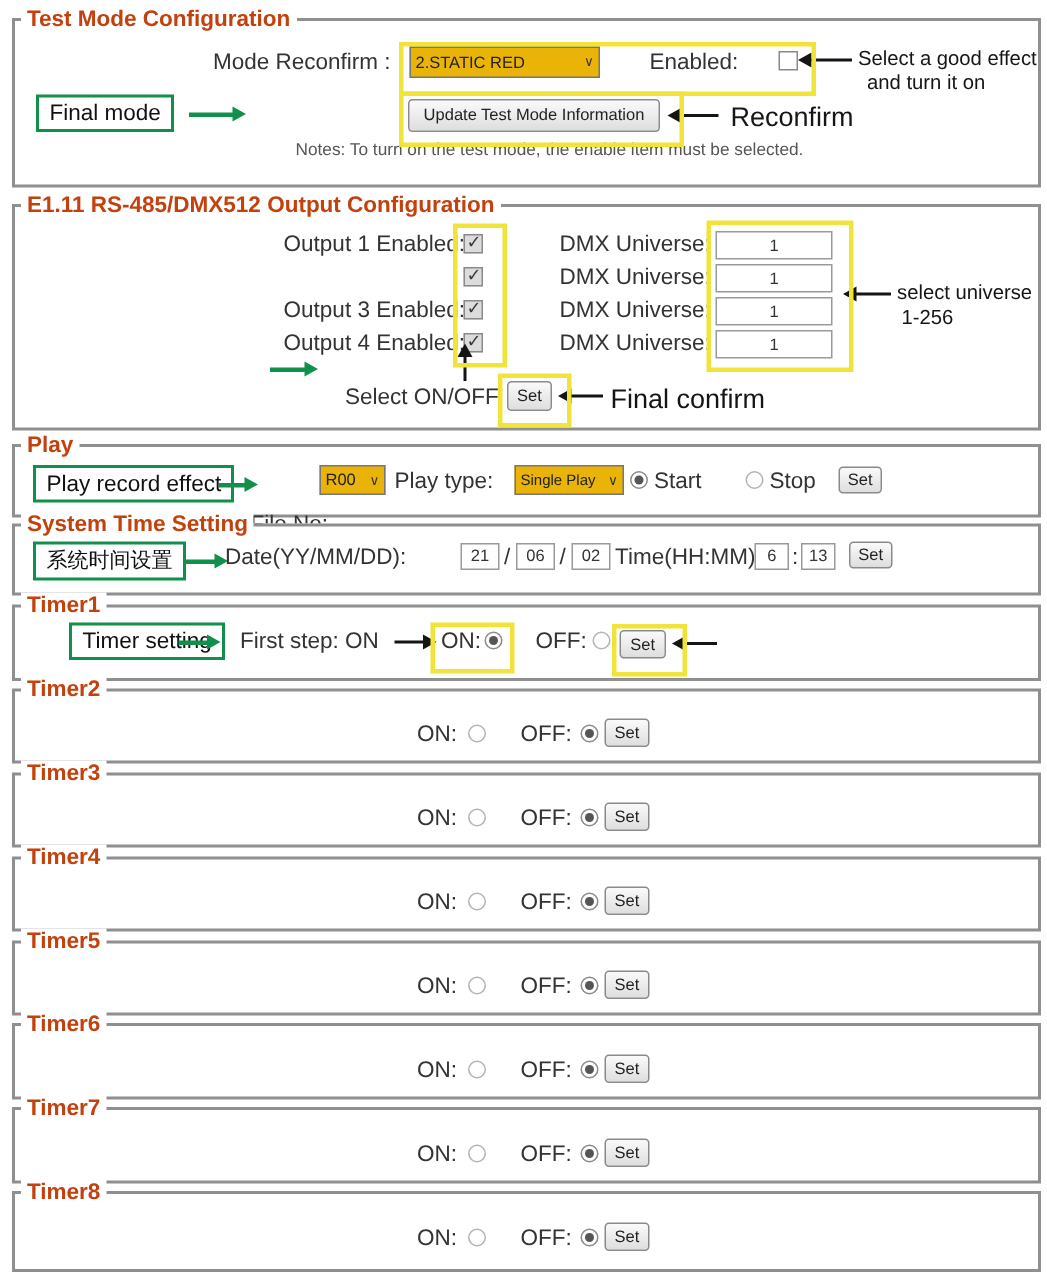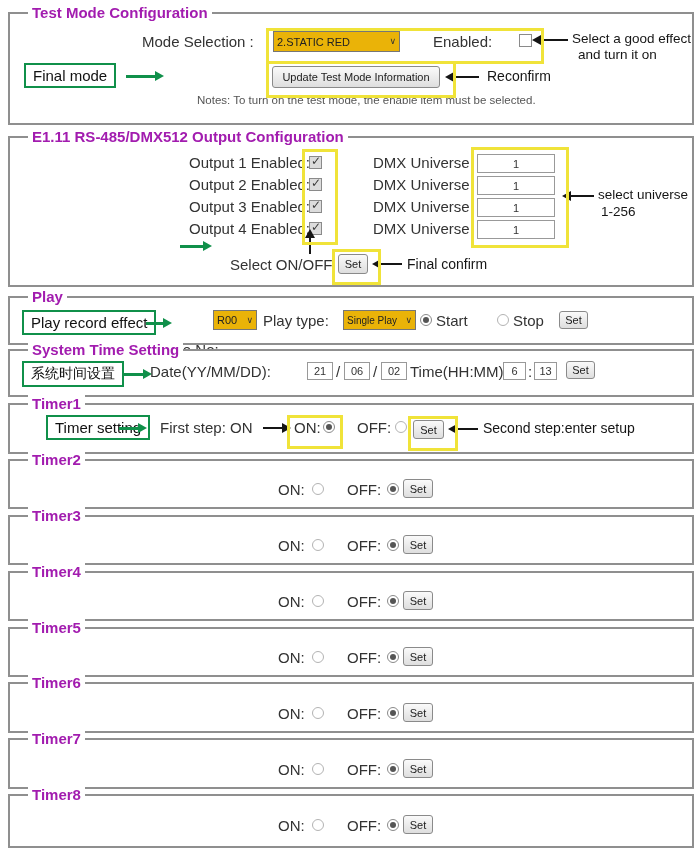--- a/index.html
+++ b/index.html
@@ -1,20 +1,20 @@
 <!DOCTYPE html>
 <html><head>
 <meta charset="utf-8">
 <style>
   html,body{margin:0;padding:0;background:#fff;}
   .page{position:relative;width:698px;height:854px;background:#fff;overflow:hidden;
         font-family:"Liberation Sans","DejaVu Sans",sans-serif;color:#2b2b2b;}
   .fs{position:absolute;left:8px;width:682px;border:2px solid #8f8f8f;background:#fff;}
-  .legend{position:absolute;top:-10px;left:18px;background:#fff;padding:0 4px;
-          font-weight:bold;font-size:15px;color:#a21caf;white-space:nowrap;}
+  .legend{position:absolute;top:-10px;left:4px;background:#fff;padding:0 4px;
+          font-weight:bold;font-size:15px;color:#c2410c;white-space:nowrap;}
   .lbl{position:absolute;font-size:15px;color:#333;white-space:nowrap;}
   .ann{position:absolute;font-size:13.5px;color:#151515;white-space:nowrap;}
   .note{position:absolute;font-size:11.5px;color:#555;white-space:nowrap;}
   .gtag{position:absolute;border:2px solid #10904a;padding:2px 7px;font-size:15px;
         color:#111;background:#fff;white-space:nowrap;}
   .ybox{position:absolute;border:3px solid #f0e339;pointer-events:none;z-index:6;}
   .btn{position:absolute;border:1px solid #8a8a8a;border-radius:3px;
        background:linear-gradient(#fafafa,#dedede);font-size:11px;color:#222;
        display:flex;align-items:center;justify-content:center;white-space:nowrap;box-sizing:border-box;}
   .sel{position:absolute;border:1px solid #767676;background:#eab308;font-size:11px;color:#222;
@@ -31,31 +31,31 @@
   .arr{position:absolute;height:2px;background:currentColor;color:#151515;}
   .arr.left::before{content:"";position:absolute;left:-8px;top:-4px;
        border-top:5px solid transparent;border-bottom:5px solid transparent;border-right:9px solid currentColor;}
   .arr.right::after{content:"";position:absolute;right:-8px;top:-4px;
        border-top:5px solid transparent;border-bottom:5px solid transparent;border-left:9px solid currentColor;}
   .arr.green{color:#10904a;height:3px;}
   .varr{position:absolute;width:2px;background:#151515;}
   .varr::before{content:"";position:absolute;top:-8px;left:-4px;
        border-left:5px solid transparent;border-right:5px solid transparent;border-bottom:9px solid #151515;}
   .cjk{font-size:14px;}
-  .sm{font-size:14px;}
+  .sm{font-size:18px;}
 </style>
 </head>
 <body>
 
 <div class="page">
 
   <div class="fs" style="top:12px;height:109px;">
     <span class="legend">Test Mode Configuration</span>
     <div class="ybox" style="left:256px;top:14px;width:272px;height:30px;"></div>
-    <div class="lbl" style="left:132px;top:19px;">Mode Selection :</div>
+    <div class="lbl" style="left:132px;top:19px;">Mode Reconfirm :</div>
     <div class="sel" style="left:263px;top:17px;width:127px;height:21px;">
       <span>2.STATIC RED</span>
       <span class="caret">∨</span>
     </div>
     <div class="lbl" style="left:423px;top:19px;">Enabled:</div>
     <div class="cb" style="left:509px;top:20px;"></div>
     <div class="arr left" style="left:530px;top:25px;width:28px;"></div>
     <div class="ann" style="left:562px;top:17px;">Select a good effect</div>
     <div class="ann" style="left:568px;top:33px;">and turn it on</div>
     <div class="gtag" style="left:14px;top:49px;">Final mode</div>
@@ -70,21 +70,20 @@
   <div class="fs" style="top:136px;height:147px;">
     <span class="legend">E1.11 RS-485/DMX512 Output Configuration</span>
     <div class="ybox" style="left:292px;top:11px;width:30px;height:90px;"></div>
     <div class="ybox" style="left:461px;top:9px;width:92px;height:95px;"></div>
 
     <div class="lbl" style="left:120px;top:16px;width:180px;text-align:right;">Output 1 Enabled:</div>
     <div class="cb checked" style="left:299px;top:18px;"></div>
     <div class="lbl" style="left:363px;top:16px;">DMX Universe:</div>
     <div class="inp" style="left:467px;top:16px;width:78px;height:19px;">1</div>
 
-    <div class="lbl" style="left:120px;top:38px;width:180px;text-align:right;">Output 2 Enabled:</div>
     <div class="cb checked" style="left:299px;top:40px;"></div>
     <div class="lbl" style="left:363px;top:38px;">DMX Universe:</div>
     <div class="inp" style="left:467px;top:38px;width:78px;height:19px;">1</div>
 
     <div class="lbl" style="left:120px;top:60px;width:180px;text-align:right;">Output 3 Enabled:</div>
     <div class="cb checked" style="left:299px;top:62px;"></div>
     <div class="lbl" style="left:363px;top:60px;">DMX Universe:</div>
     <div class="inp" style="left:467px;top:60px;width:78px;height:19px;">1</div>
 
     <div class="lbl" style="left:120px;top:82px;width:180px;text-align:right;">Output 4 Enabled:</div>
@@ -150,21 +149,20 @@
     <div class="lbl" style="left:150px;top:14px;">First step: ON</div>
     <div class="arr right" style="left:253px;top:22px;width:20px;"></div>
     <div class="ybox" style="left:277px;top:10px;width:50px;height:28px;"></div>
     <div class="lbl" style="left:284px;top:14px;">ON:</div>
     <div class="rad on" style="left:313px;top:16px;"></div>
     <div class="lbl" style="left:347px;top:14px;">OFF:</div>
     <div class="rad dim" style="left:385px;top:16px;"></div>
     <div class="ybox" style="left:398px;top:11px;width:44px;height:29px;"></div>
     <div class="btn" style="left:403px;top:15px;width:31px;height:19px;">Set</div>
     <div class="arr left" style="left:446px;top:23px;width:22px;"></div>
-    <div class="ann sm" style="left:473px;top:15px;">Second step:enter setup</div>
   </div>
 
   <div class="fs" style="top:459px;height:46px;">
     <span class="legend">Timer2</span>
     <div class="lbl" style="left:268px;top:20px;">ON:</div>
     <div class="rad dim" style="left:302px;top:22px;"></div>
     <div class="lbl" style="left:337px;top:20px;">OFF:</div>
     <div class="rad on" style="left:377px;top:22px;"></div>
     <div class="btn" style="left:393px;top:18px;width:30px;height:19px;">Set</div>
   </div>

